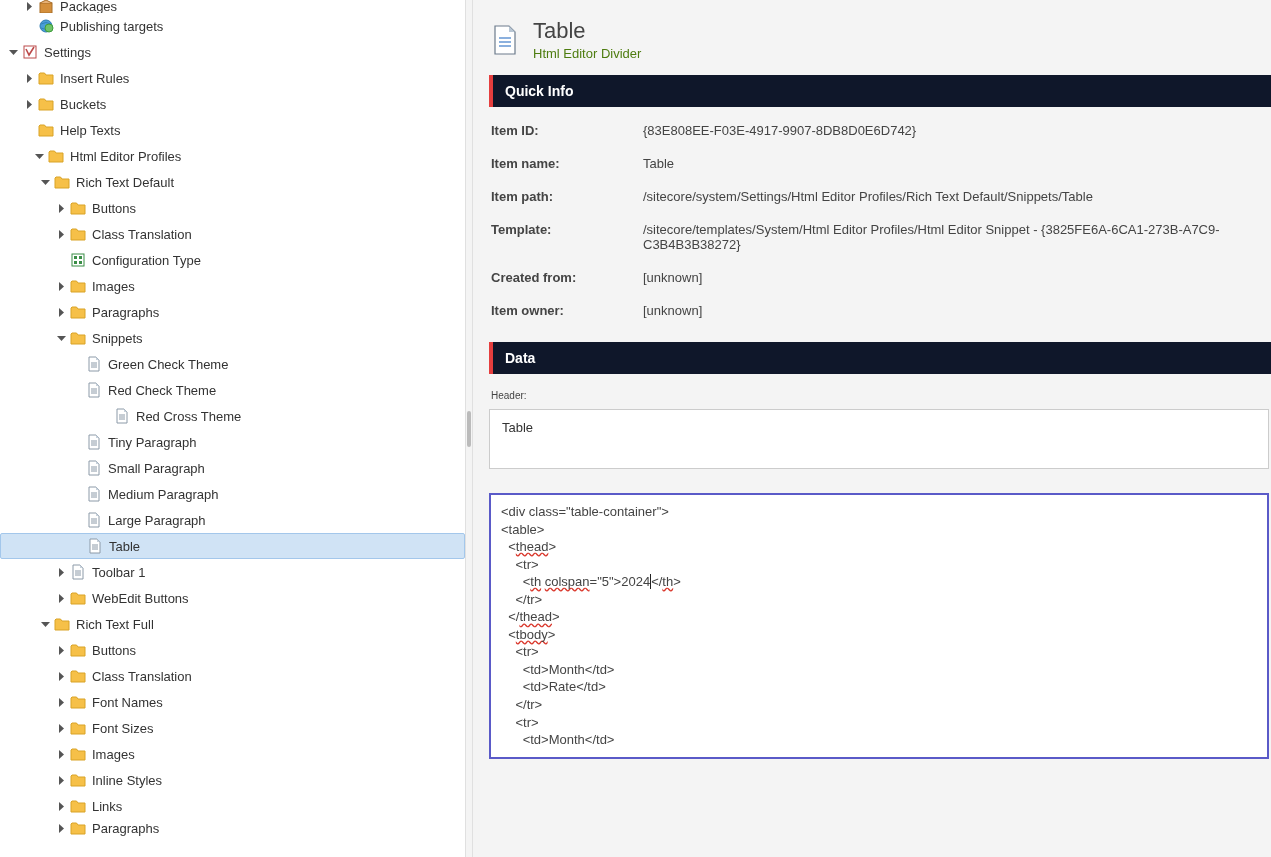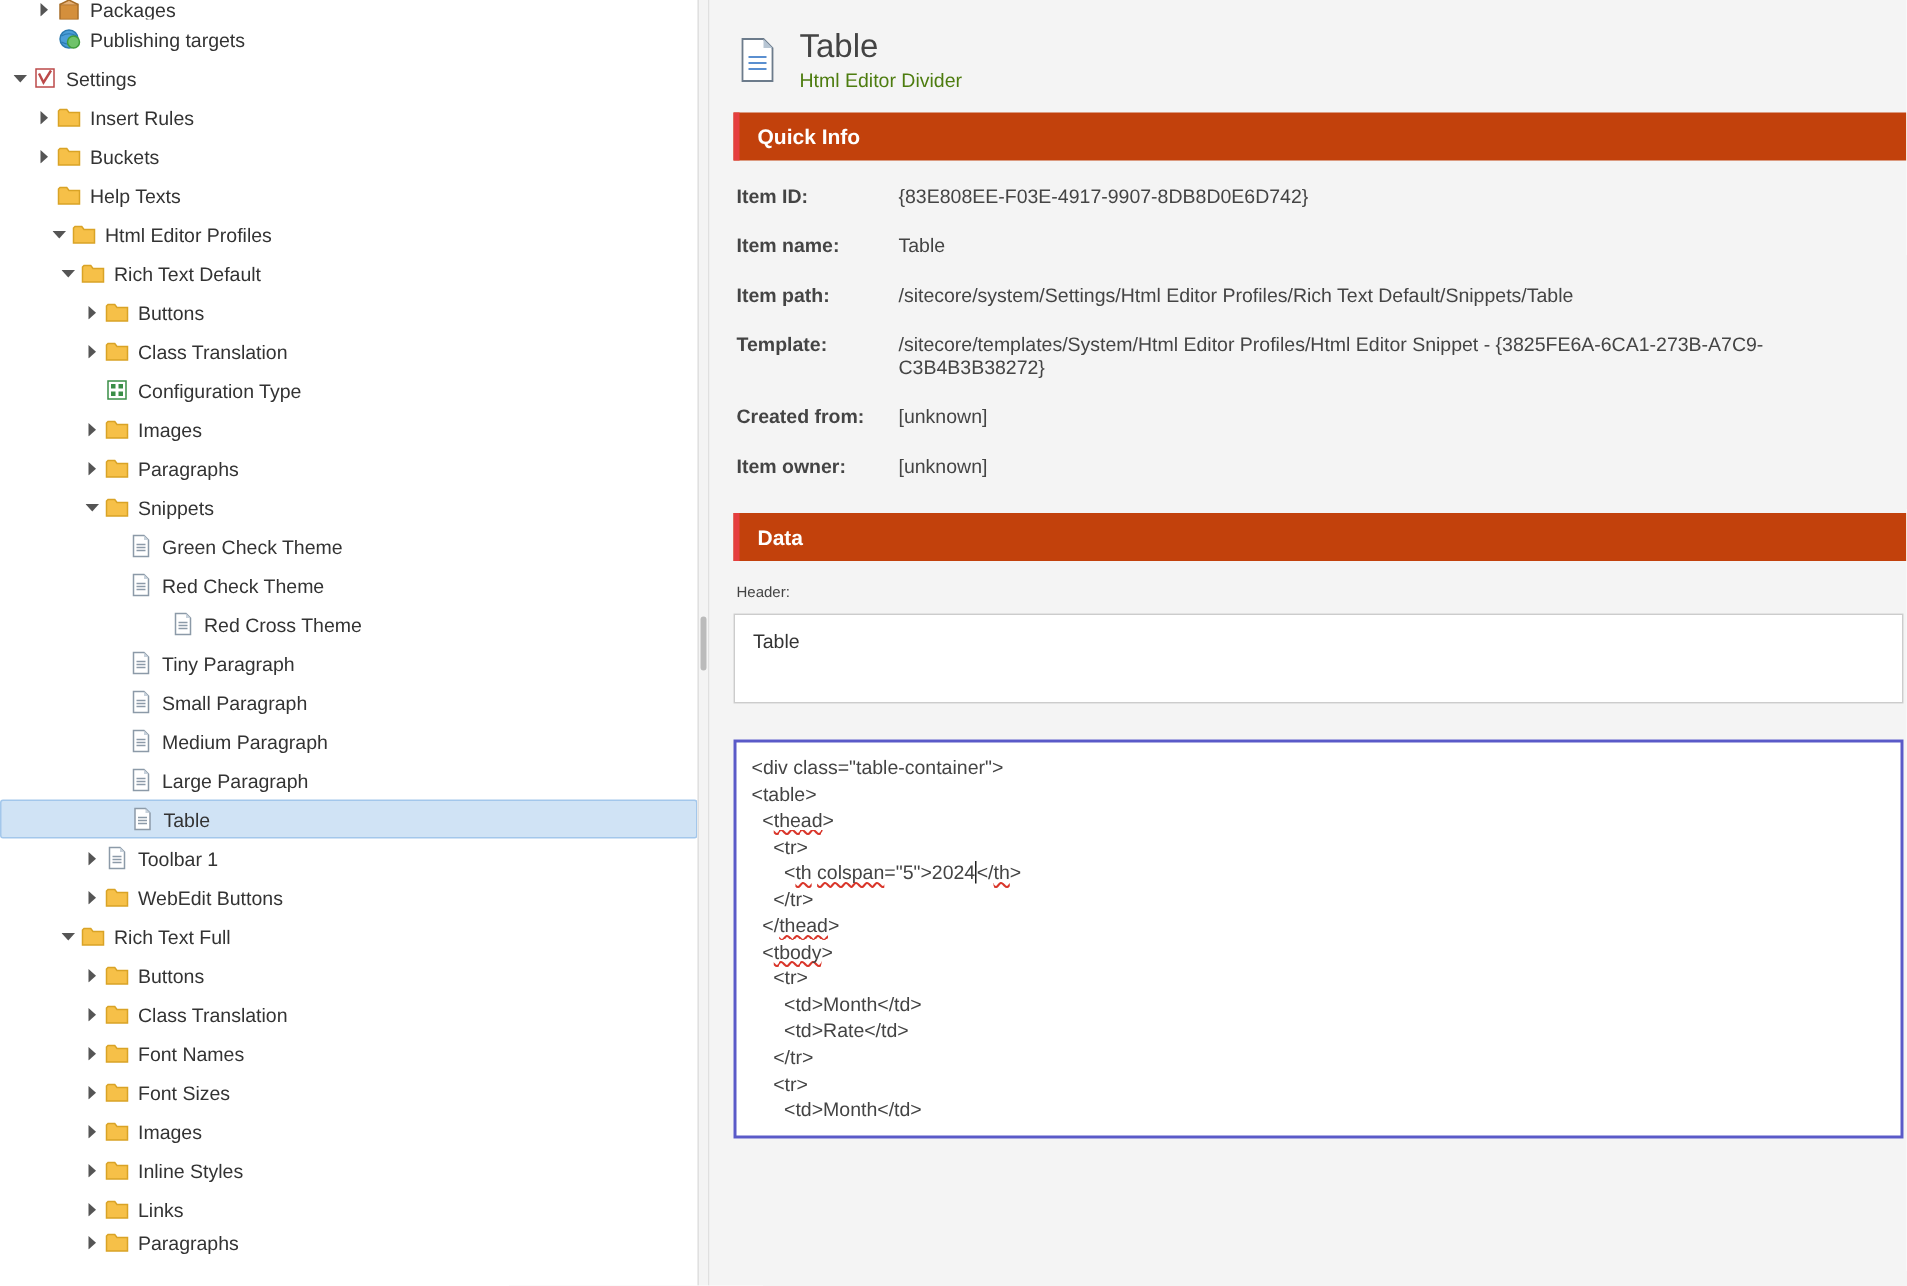--- a/index.html
+++ b/index.html
@@ -17,23 +17,23 @@
     .file-icon-bg { fill: #fff; stroke: #8c9aa8; }
     .file-icon-fold { fill: #c8d2dc; }
     .tree-label { color: #333; }
     .splitter { width: 8px; background: #f4f4f4; cursor: col-resize; border-left: 1px solid #e0e0e0; border-right: 1px solid #e0e0e0; display: flex; align-items: center; justify-content: center; }
     .splitter-grip { width: 4px; height: 36px; background: #bbb; border-radius: 2px; }
     .content { flex: 1; background: #f4f4f4; overflow-y: auto; padding: 8px 0 0 16px; }
     .header-row { display: flex; align-items: center; padding: 10px 0 14px 0; }
     .header-icon { width: 32px; height: 32px; margin-right: 12px; }
     .header-title { font-size: 22px; color: #444; margin-bottom: 2px; }
     .header-subtitle { font-size: 13px; color: #4d7c0f; }
-    .panel-header { background: #c2410c; color: #fff; border-left: 4px solid #e53e3e; padding: 8px 12px; font-size: 14px; font-weight: 600; }
+    .panel-header { background: #0f172a; color: #fff; border-left: 4px solid #e53e3e; padding: 8px 12px; font-size: 14px; font-weight: 600; }
     .panel-body { padding: 16px 0 24px 0; }
-    .info-row { display: flex; margin-bottom: 18px; }
+    .info-row { display: flex; margin-bottom: 18px; gap: 44px; }
     .info-label { width: 110px; font-weight: 600; color: #444; font-size: 13px; padding-left: 2px; }
     .info-value { flex: 1; color: #444; font-size: 13px; }
     .field-label { color: #444; font-size: 10px; margin-bottom: 8px; padding-left: 2px; }
     .field-label .suffix { color: #878787; }
     .field-box { background: #fff; border: 1px solid #ccc; min-height: 60px; padding: 10px 12px; font-size: 13px; margin-bottom: 24px; width: calc(100% - 2px); }
     .value-box { background: #fff; border: 2px solid #5a5ac8; padding: 8px 10px; font-family: "Segoe UI", Arial, sans-serif; font-size: 13px; line-height: 1.35; white-space: pre; overflow: hidden; width: calc(100% - 2px); color: #444; }
     .squiggle { text-decoration: underline wavy #d9362a; text-decoration-skip-ink: none; }
     .cursor-caret { border-left: 1px solid #222; margin-left: 0; }
   </style>
 </head>

